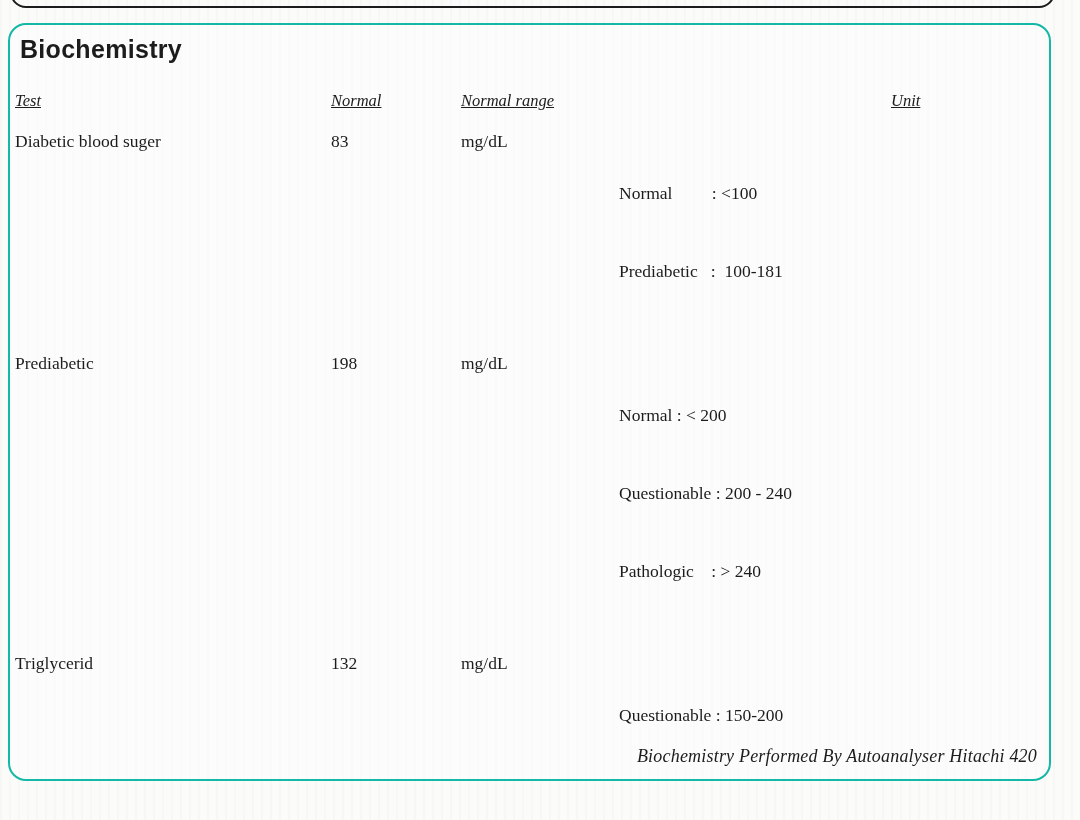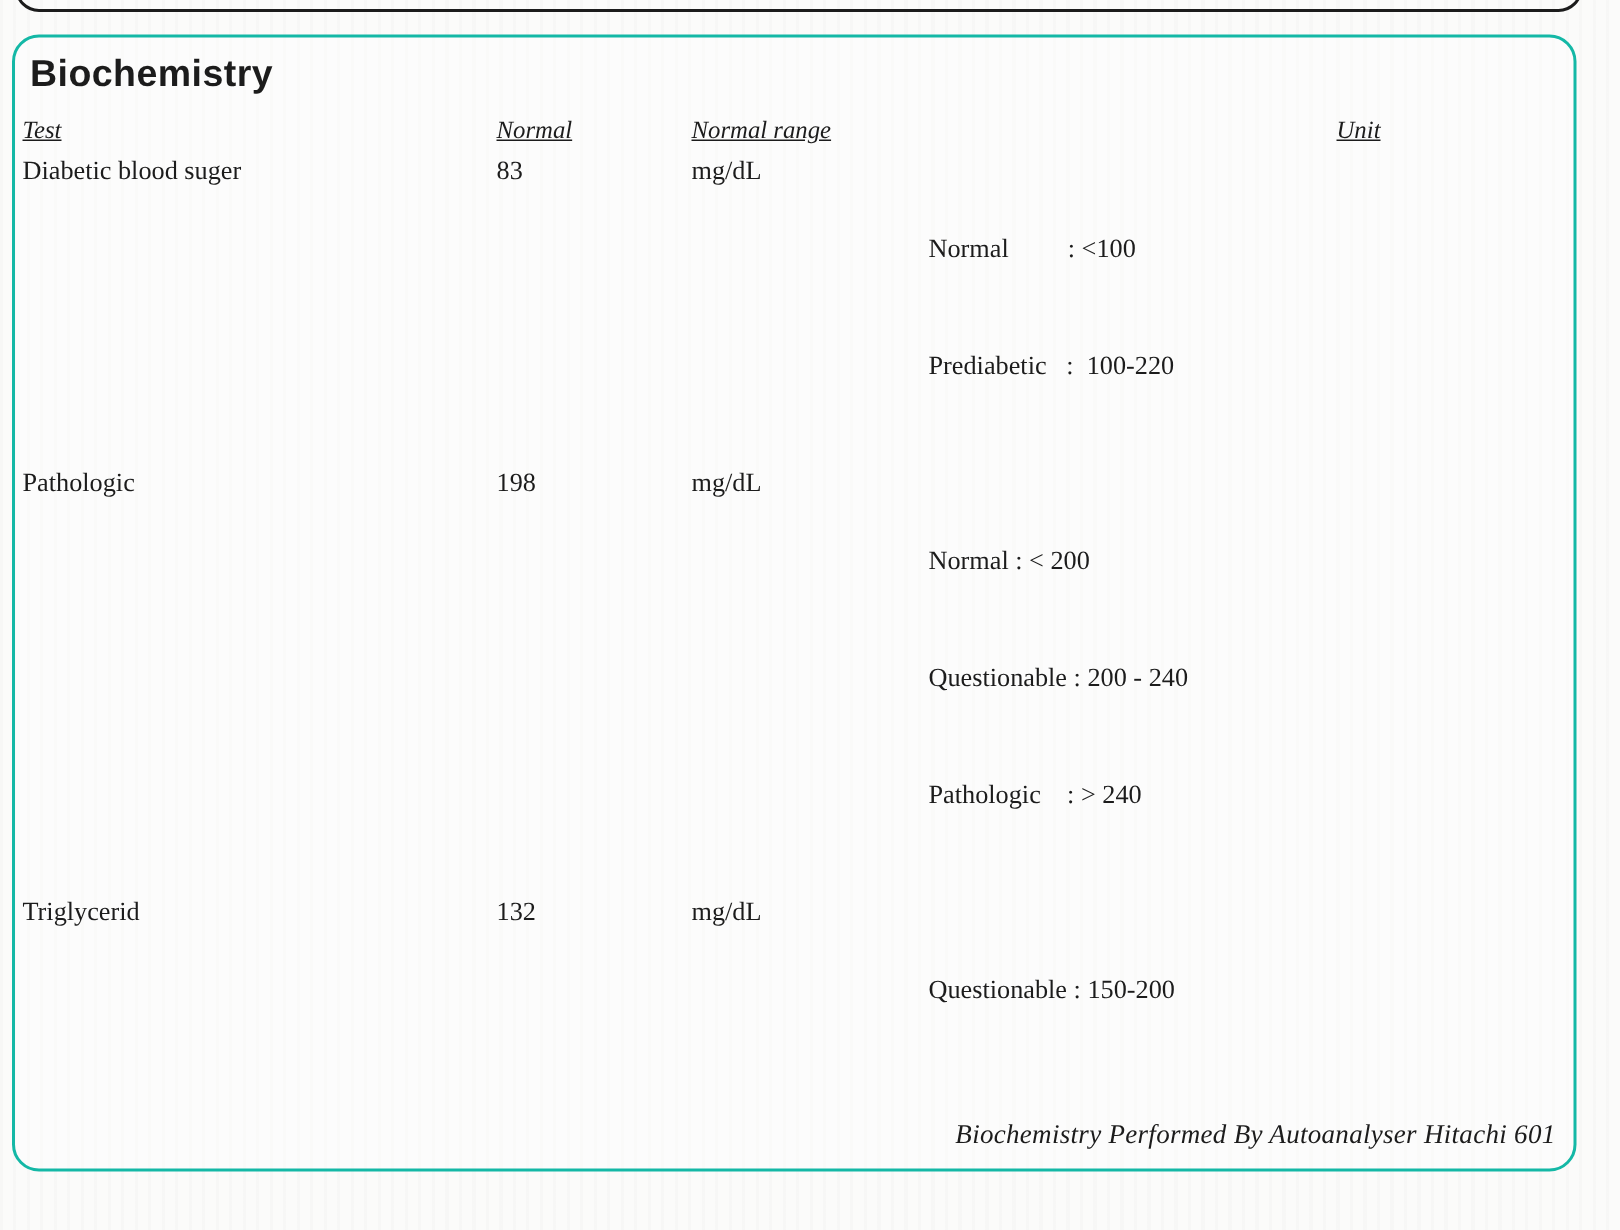--- a/index.html
+++ b/index.html
@@ -18,21 +18,21 @@
     position:absolute;left:8px;top:23px;width:1043px;height:758px;
     border:2px solid #14b8a6;border-radius:18px;
     box-sizing:border-box;padding:10px 0 0 0;
     background:rgba(255,255,255,0.35);
   }
   .title{
     font-family:"Liberation Sans", sans-serif;font-weight:bold;
     font-size:25px;line-height:29px;margin:0 0 10px 10px;letter-spacing:0.3px;
   }
   .row{display:flex;align-items:flex-start;line-height:26px;font-size:17.5px;}
-  .c{white-space:pre;box-sizing:border-box;}
+  .c{white-space:pre;box-sizing:border-box;margin-top:14px;}
   .test{width:321px;padding-left:5px;}
   .result{width:130px;}
   .unit{width:158px;}
   .range{flex:1;}
   .hdr{font-style:italic;text-decoration:underline;font-size:16.5px;}
   .footer{
     position:absolute;right:12px;bottom:12px;
     font-style:italic;font-size:18px;letter-spacing:0.2px;white-space:pre;
   }
 </style>
@@ -51,40 +51,40 @@
     <div class="c range hdr">Normal range</div>
     <div class="c unit hdr">Unit</div>
   </div>
 
   <div class="row">
     <div class="c test">Diabetic blood suger</div>
     <div class="c result">83</div>
     <div class="c unit">mg/dL</div>
     <div class="c range">
       <div>Normal         : &lt;100</div>
-      <div>Prediabetic   :  100-220</div>
+      <div>Prediabetic   :  100-181</div>
     </div>
   </div>
 
   <div class="row">
-    <div class="c test">Pathologic</div>
+    <div class="c test">Prediabetic</div>
     <div class="c result">198</div>
     <div class="c unit">mg/dL</div>
     <div class="c range">
       <div>Normal : &lt; 200</div>
       <div>Questionable : 200 - 240</div>
       <div>Pathologic    : &gt; 240</div>
     </div>
   </div>
 
   <div class="row">
     <div class="c test">Triglycerid</div>
     <div class="c result">132</div>
     <div class="c unit">mg/dL</div>
     <div class="c range">
       <div>Questionable : 150-200</div>
       
     </div>
   </div>
 
-  <div class="footer">Biochemistry Performed By Autoanalyser Hitachi 601</div>
+  <div class="footer">Biochemistry Performed By Autoanalyser Hitachi 420</div>
 
 </div>
 
 </body></html>

